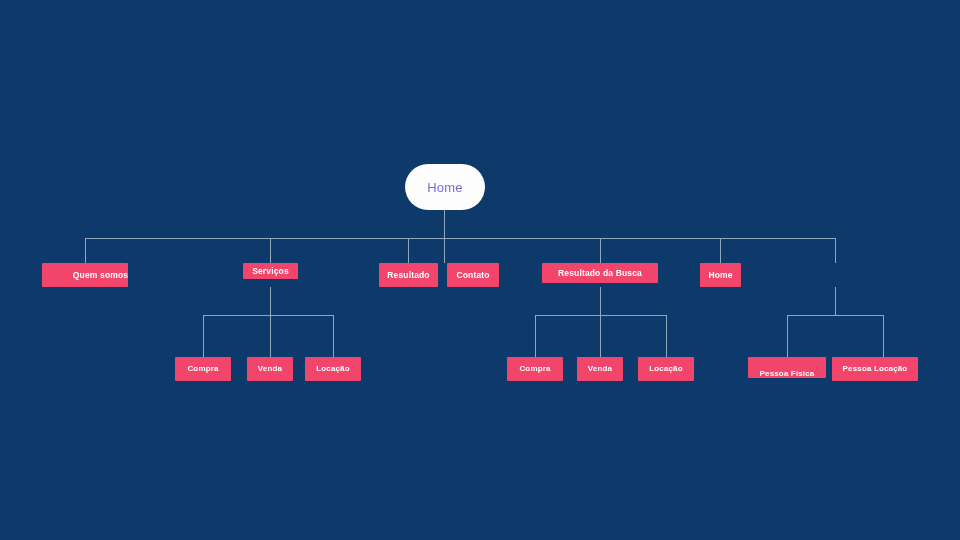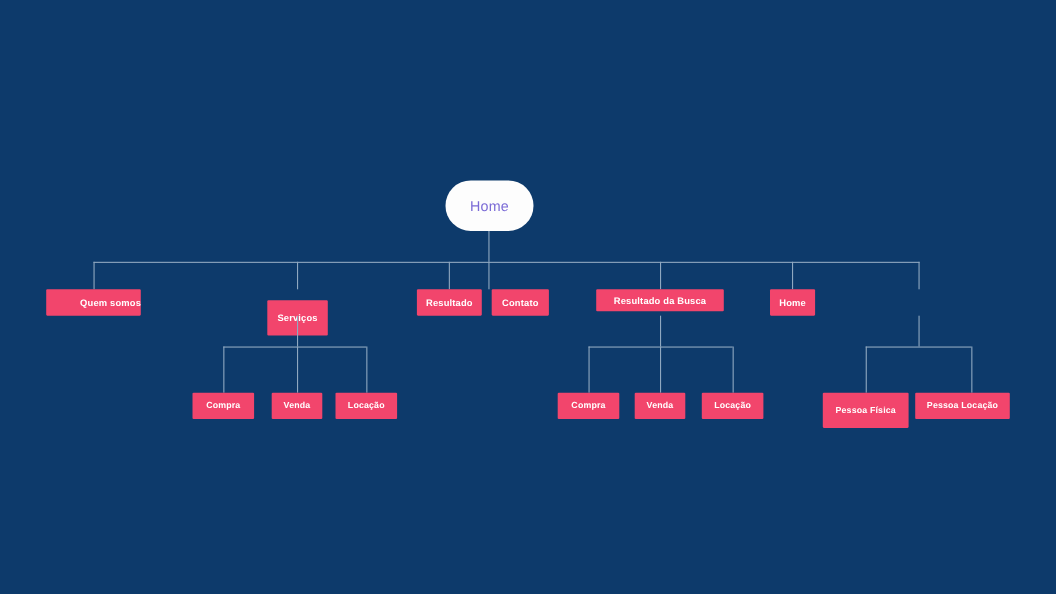--- a/index.html
+++ b/index.html
@@ -81,21 +81,21 @@
   <div class="line v" style="left:408px; top:238px; height:25px;"></div>
   <div class="line v" style="left:444px; top:238px; height:25px;"></div>
   <div class="line v" style="left:600px; top:238px; height:25px;"></div>
   <div class="line v" style="left:720px; top:238px; height:25px;"></div>
   <div class="line v" style="left:835px; top:238px; height:25px;"></div>
 
   <div class="node level2" style="left:42px; top:263px; width:86px; height:24px;padding-left:31px;">
     <span class="label">Quem somos</span>
   </div>
 
-  <div class="node level2" style="left:243px; top:273px; width:55px; height:32px;">
+  <div class="node level2" style="left:243px; top:263px; width:55px; height:16px;">
     <span class="label">Serviços</span>
   </div>
 
   <div class="node level2" style="left:379px; top:263px; width:59px; height:24px;">
     <span class="label">Resultado</span>
   </div>
 
   <div class="node level2" style="left:447px; top:263px; width:52px; height:24px;justify-content:center;">
     <span class="label">Contato</span>
   </div>
@@ -139,20 +139,20 @@
   </div>
   <div class="node level3" style="left:638px; top:357px; width:56px; height:24px;">
     <span class="label">Locação</span>
   </div>
 
   <div class="line v" style="left:835px; top:287px; height:28px;"></div>
   <div class="line h" style="left:787px; top:315px; width:96px;"></div>
   <div class="line v" style="left:787px; top:315px; height:42px;"></div>
   <div class="line v" style="left:883px; top:315px; height:42px;"></div>
 
-  <div class="node level3" style="left:748px; top:357px; width:78px; height:32px;">
+  <div class="node level3" style="left:748px; top:357px; width:78px; height:21px;align-items:flex-end;">
     <span class="label">Pessoa Física</span>
   </div>
   <div class="node level3" style="left:832px; top:357px; width:86px; height:24px;">
     <span class="label">Pessoa Locação</span>
   </div>
 
 </div>
 
 </body></html>

